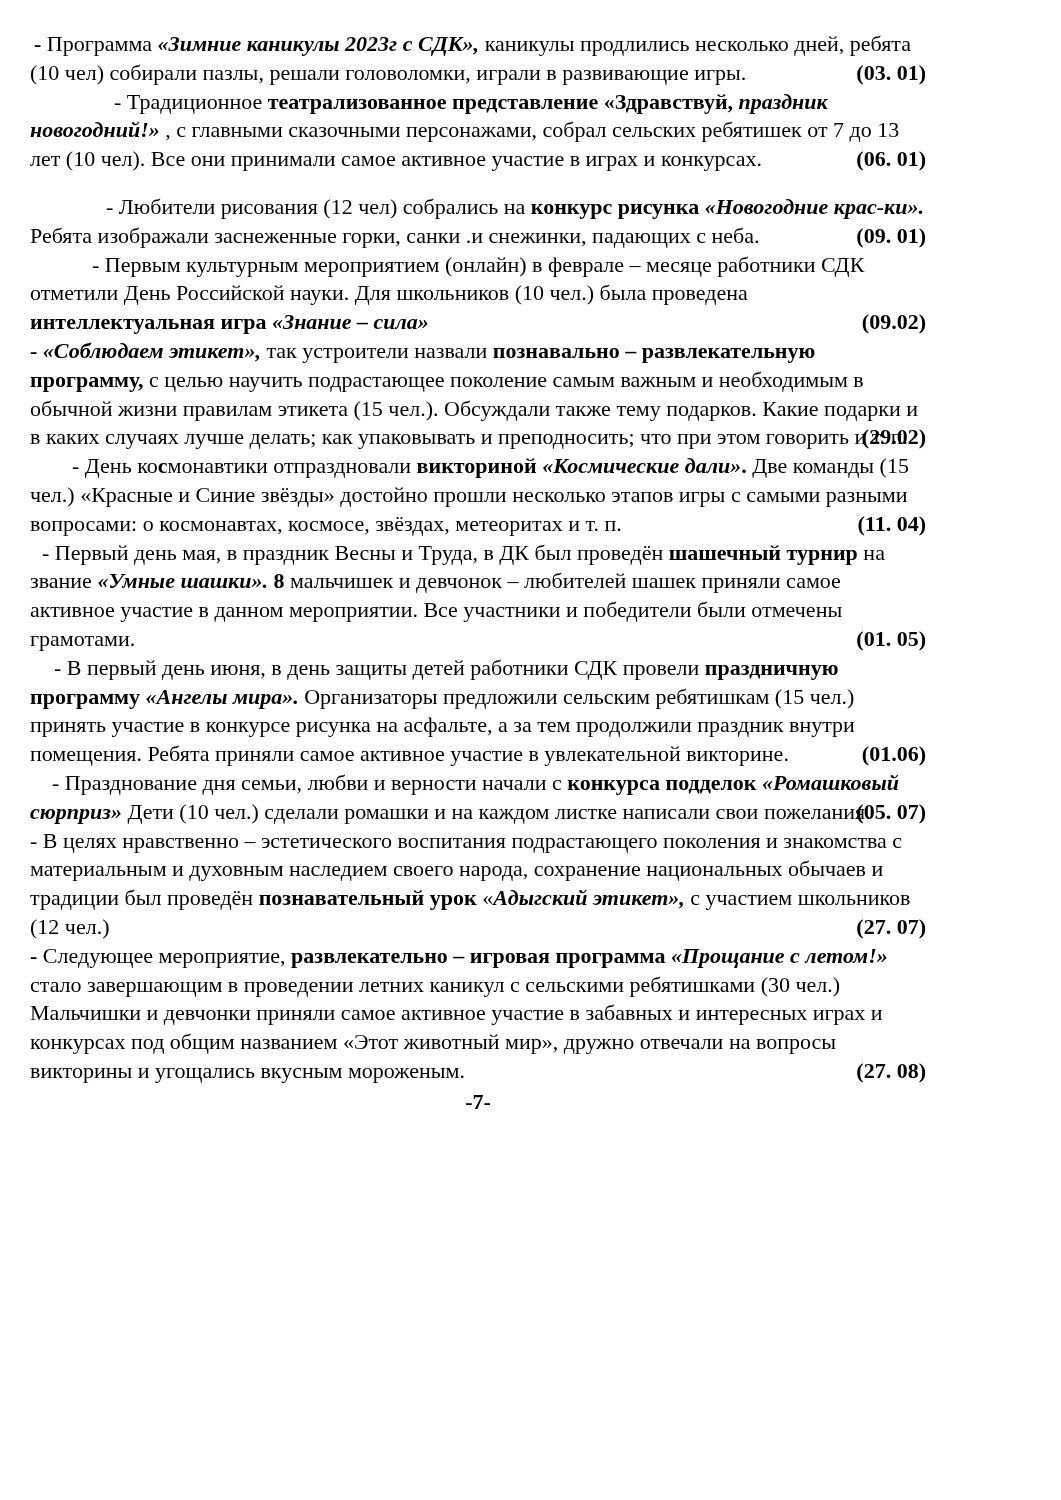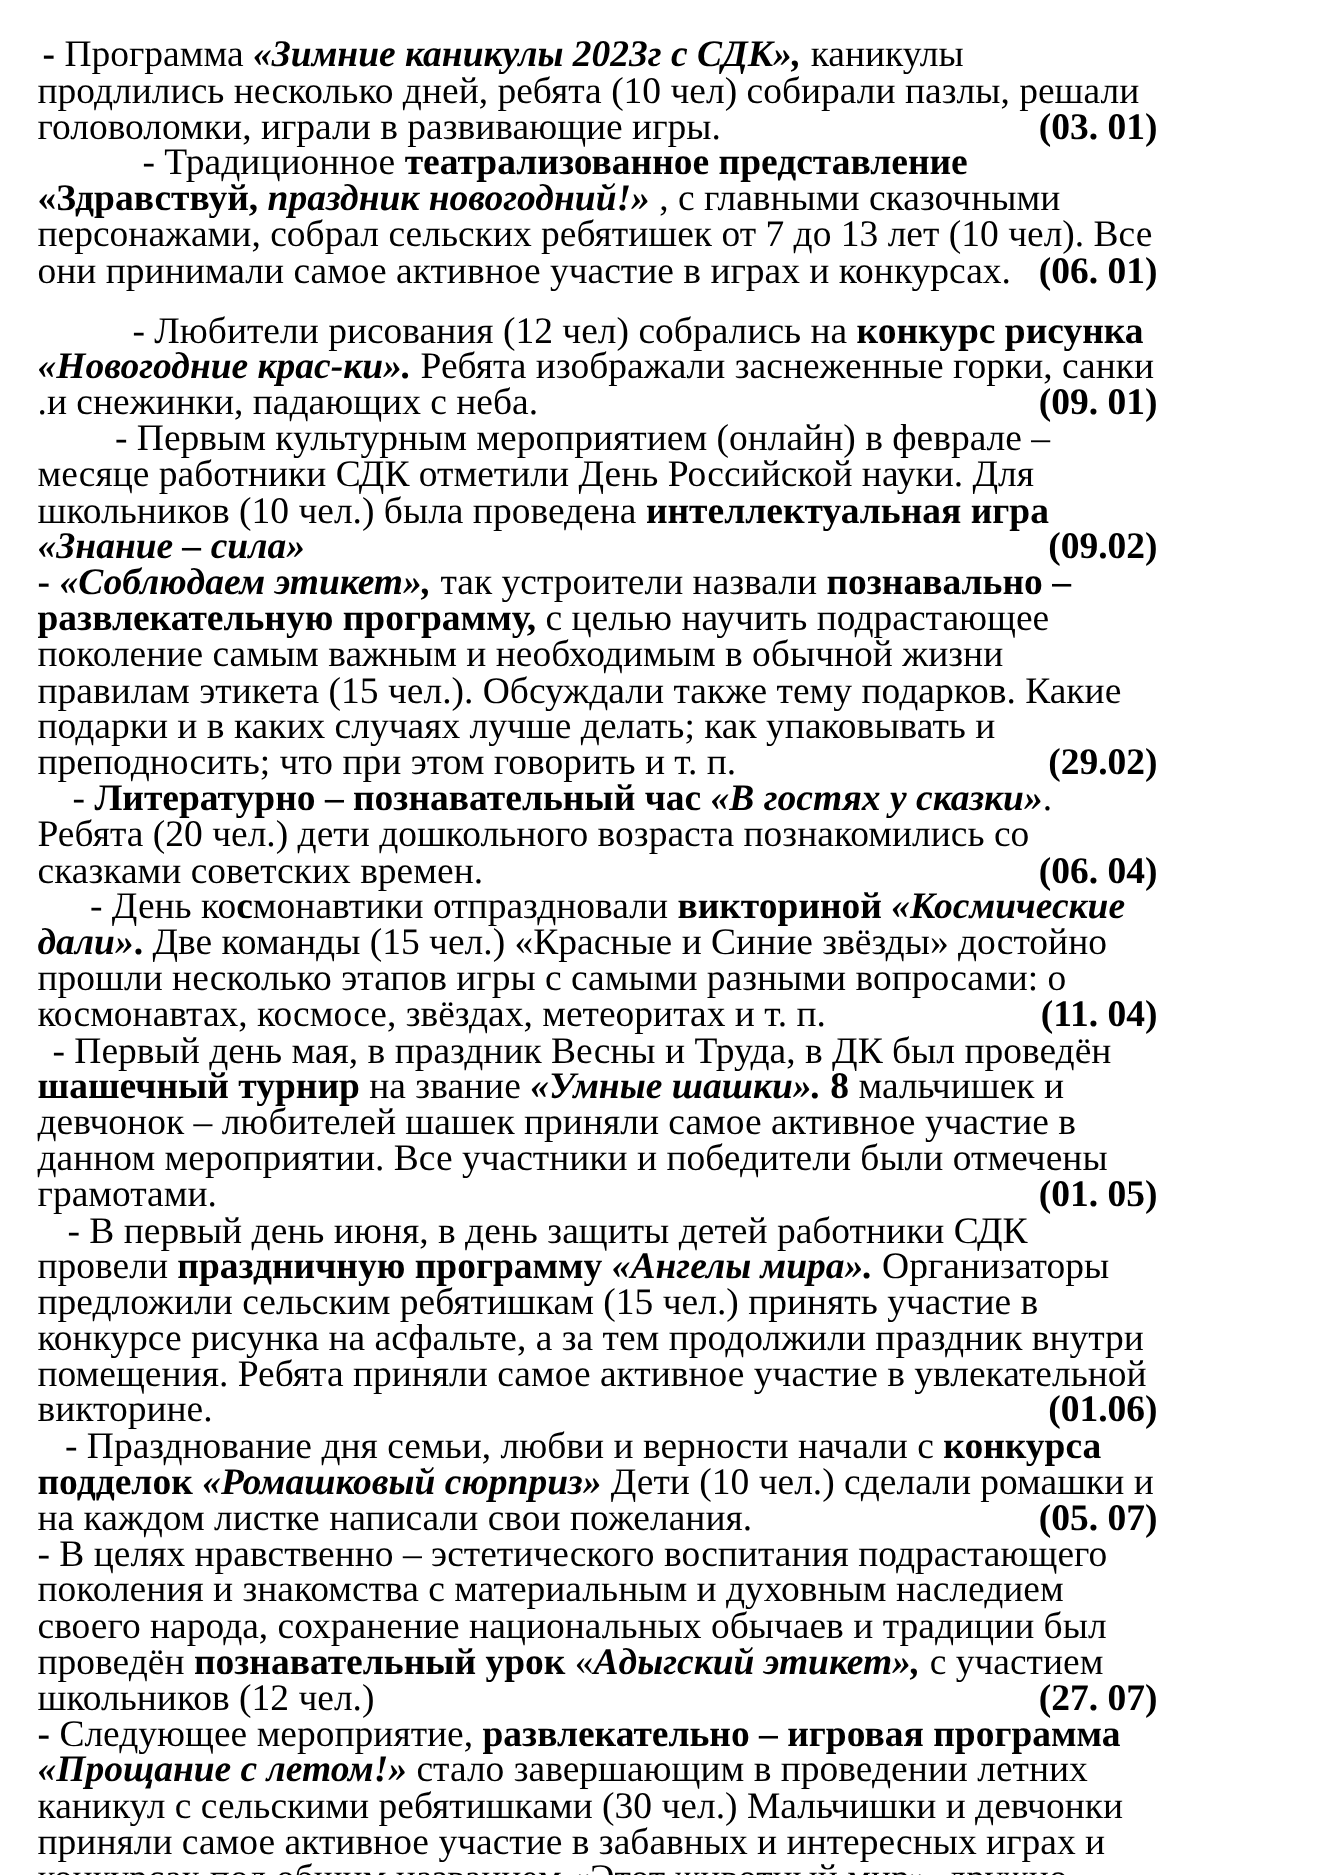--- a/index.html
+++ b/index.html
@@ -4,21 +4,21 @@
 <style>
   html, body { margin: 0; padding: 0; background: #ffffff; }
   .page {
     box-sizing: border-box;
     width: 972px;
     height: 1500px;
     padding: 30px 46px 0 30px;
     background: #ffffff;
     color: #000000;
     font-family: "Liberation Serif", serif;
-    font-size: 30px;
+    font-size: 22px;
     line-height: 28.8px;
     overflow: hidden;
   }
   .para {
     margin: 0;
     position: relative;
     text-align: left;
   }
   .space-before { margin-top: 19px; }
   .seg-n  { font-weight: normal; font-style: normal; }
@@ -40,21 +40,20 @@
 </head>
 <body>
 
 <div class="page">
   <div id="doc-body">
       <p class="para" style="text-indent: 4px;"><span class="seg-b">- </span><span class="seg-n">Программа </span><span class="seg-bi">«Зимние каникулы 2023г с СДК», </span><span class="seg-n">каникулы продлились несколько дней, ребята (10 чел) собирали пазлы, решали головоломки, играли в развивающие игры.</span><span class="date">(03. 01)</span></p>
       <p class="para" style="text-indent: 84px;"><span class="seg-n">- Традиционное </span><span class="seg-b">театрализованное представление «Здравствуй, </span><span class="seg-bi">праздник новогодний!»</span><span class="seg-n"> , с главными сказочными персонажами, собрал сельских ребятишек от 7 до 13 лет (10 чел). Все они принимали самое активное участие в играх и конкурсах.</span><span class="date">(06. 01)</span></p>
       <p class="para space-before" style="text-indent: 76px;"><span class="seg-n">- Любители рисования (12 чел) собрались на </span><span class="seg-b">конкурс рисунка </span><span class="seg-bi">«Новогодние крас-ки».</span><span class="seg-n"> Ребята изображали заснеженные горки, санки .и снежинки, падающих с неба.</span><span class="date">(09. 01)</span></p>
       <p class="para" style="text-indent: 62px;"><span class="seg-n">- Первым культурным мероприятием (онлайн) в феврале – месяце работники СДК отметили День Российской науки. Для школьников (10 чел.) была проведена </span><span class="seg-b">интеллектуальная игра </span><span class="seg-bi">«Знание – сила»</span><span class="date">(09.02)</span></p>
       <p class="para" style="text-indent: 0px;"><span class="seg-b">- </span><span class="seg-bi">«Соблюдаем этикет», </span><span class="seg-n">так устроители назвали </span><span class="seg-b">познавально – развлекательную программу, </span><span class="seg-n">с целью научить подрастающее поколение самым важным и необходимым в обычной жизни правилам этикета (15 чел.). Обсуждали также тему подарков. Какие подарки и в каких случаях лучше делать; как упаковывать и преподносить; что при этом говорить и т. п.</span><span class="date">(29.02)</span></p>
-      <p class="para" style="text-indent: 28px;"><span class="seg-n">- </span><span class="seg-b">Литературно – познавательный час </span><span class="seg-bi">«В гостях у сказки»</span><span class="seg-n">. Ребята (20 чел.) дети дошкольного возраста познакомились со сказками советских времен.</span><span class="date">(06. 04)</span></p>
       <p class="para" style="text-indent: 42px;"><span class="seg-n">- День ко</span><span class="seg-b">с</span><span class="seg-n">монавтики отпраздновали </span><span class="seg-b">викториной </span><span class="seg-bi">«Космические дали»</span><span class="seg-b">.</span><span class="seg-n"> Две команды (15 чел.) «Красные и Синие звёзды» достойно прошли несколько этапов игры с самыми разными вопросами: о космонавтах, космосе, звёздах, метеоритах и т. п.</span><span class="date">(11. 04)</span></p>
       <p class="para" style="text-indent: 12px;"><span class="seg-n">- Первый день мая, в праздник Весны и Труда, в ДК был проведён </span><span class="seg-b">шашечный турнир </span><span class="seg-n">на звание </span><span class="seg-bi">«Умные шашки». </span><span class="seg-b">8 </span><span class="seg-n">мальчишек и девчонок – любителей шашек приняли самое активное участие в данном мероприятии. Все участники и победители были отмечены грамотами.</span><span class="date">(01. 05)</span></p>
       <p class="para" style="text-indent: 24px;"><span class="seg-n">- В первый день июня, в день защиты детей работники СДК провели </span><span class="seg-b">праздничную программу </span><span class="seg-bi">«Ангелы мира». </span><span class="seg-n">Организаторы предложили сельским ребятишкам (15 чел.) принять участие в конкурсе рисунка на асфальте, а за тем продолжили праздник внутри помещения. Ребята приняли самое активное участие в увлекательной викторине.</span><span class="date">(01.06)</span></p>
       <p class="para" style="text-indent: 22px;"><span class="seg-n">- Празднование дня семьи, любви и верности начали с </span><span class="seg-b">конкурса подделок </span><span class="seg-bi">«Ромашковый сюрприз» </span><span class="seg-n">Дети (10 чел.) сделали ромашки и на каждом листке написали свои пожелания.</span><span class="date">(05. 07)</span></p>
       <p class="para" style="text-indent: 0px;"><span class="seg-n">- В целях нравственно – эстетического воспитания подрастающего поколения и знакомства с материальным и духовным наследием своего народа, сохранение национальных обычаев и традиции был проведён </span><span class="seg-b">познавательный урок </span><span class="seg-n">«</span><span class="seg-bi">Адыгский этикет», </span><span class="seg-n">с участием школьников (12 чел.)</span><span class="date">(27. 07)</span></p>
       <p class="para" style="text-indent: 0px;"><span class="seg-b">- </span><span class="seg-n">Следующее мероприятие, </span><span class="seg-b">развлекательно – игровая программа </span><span class="seg-bi">«Прощание с летом!» </span><span class="seg-n">стало завершающим в проведении летних каникул с сельскими ребятишками (30 чел.) Мальчишки и девчонки приняли самое активное участие в забавных и интересных играх и конкурсах под общим названием «Этот животный мир», дружно отвечали на вопросы викторины и угощались вкусным мороженым.</span><span class="date">(27. 08)</span></p>
     </div>
   <div class="footer">
     <span>-7-</span>
   </div>

